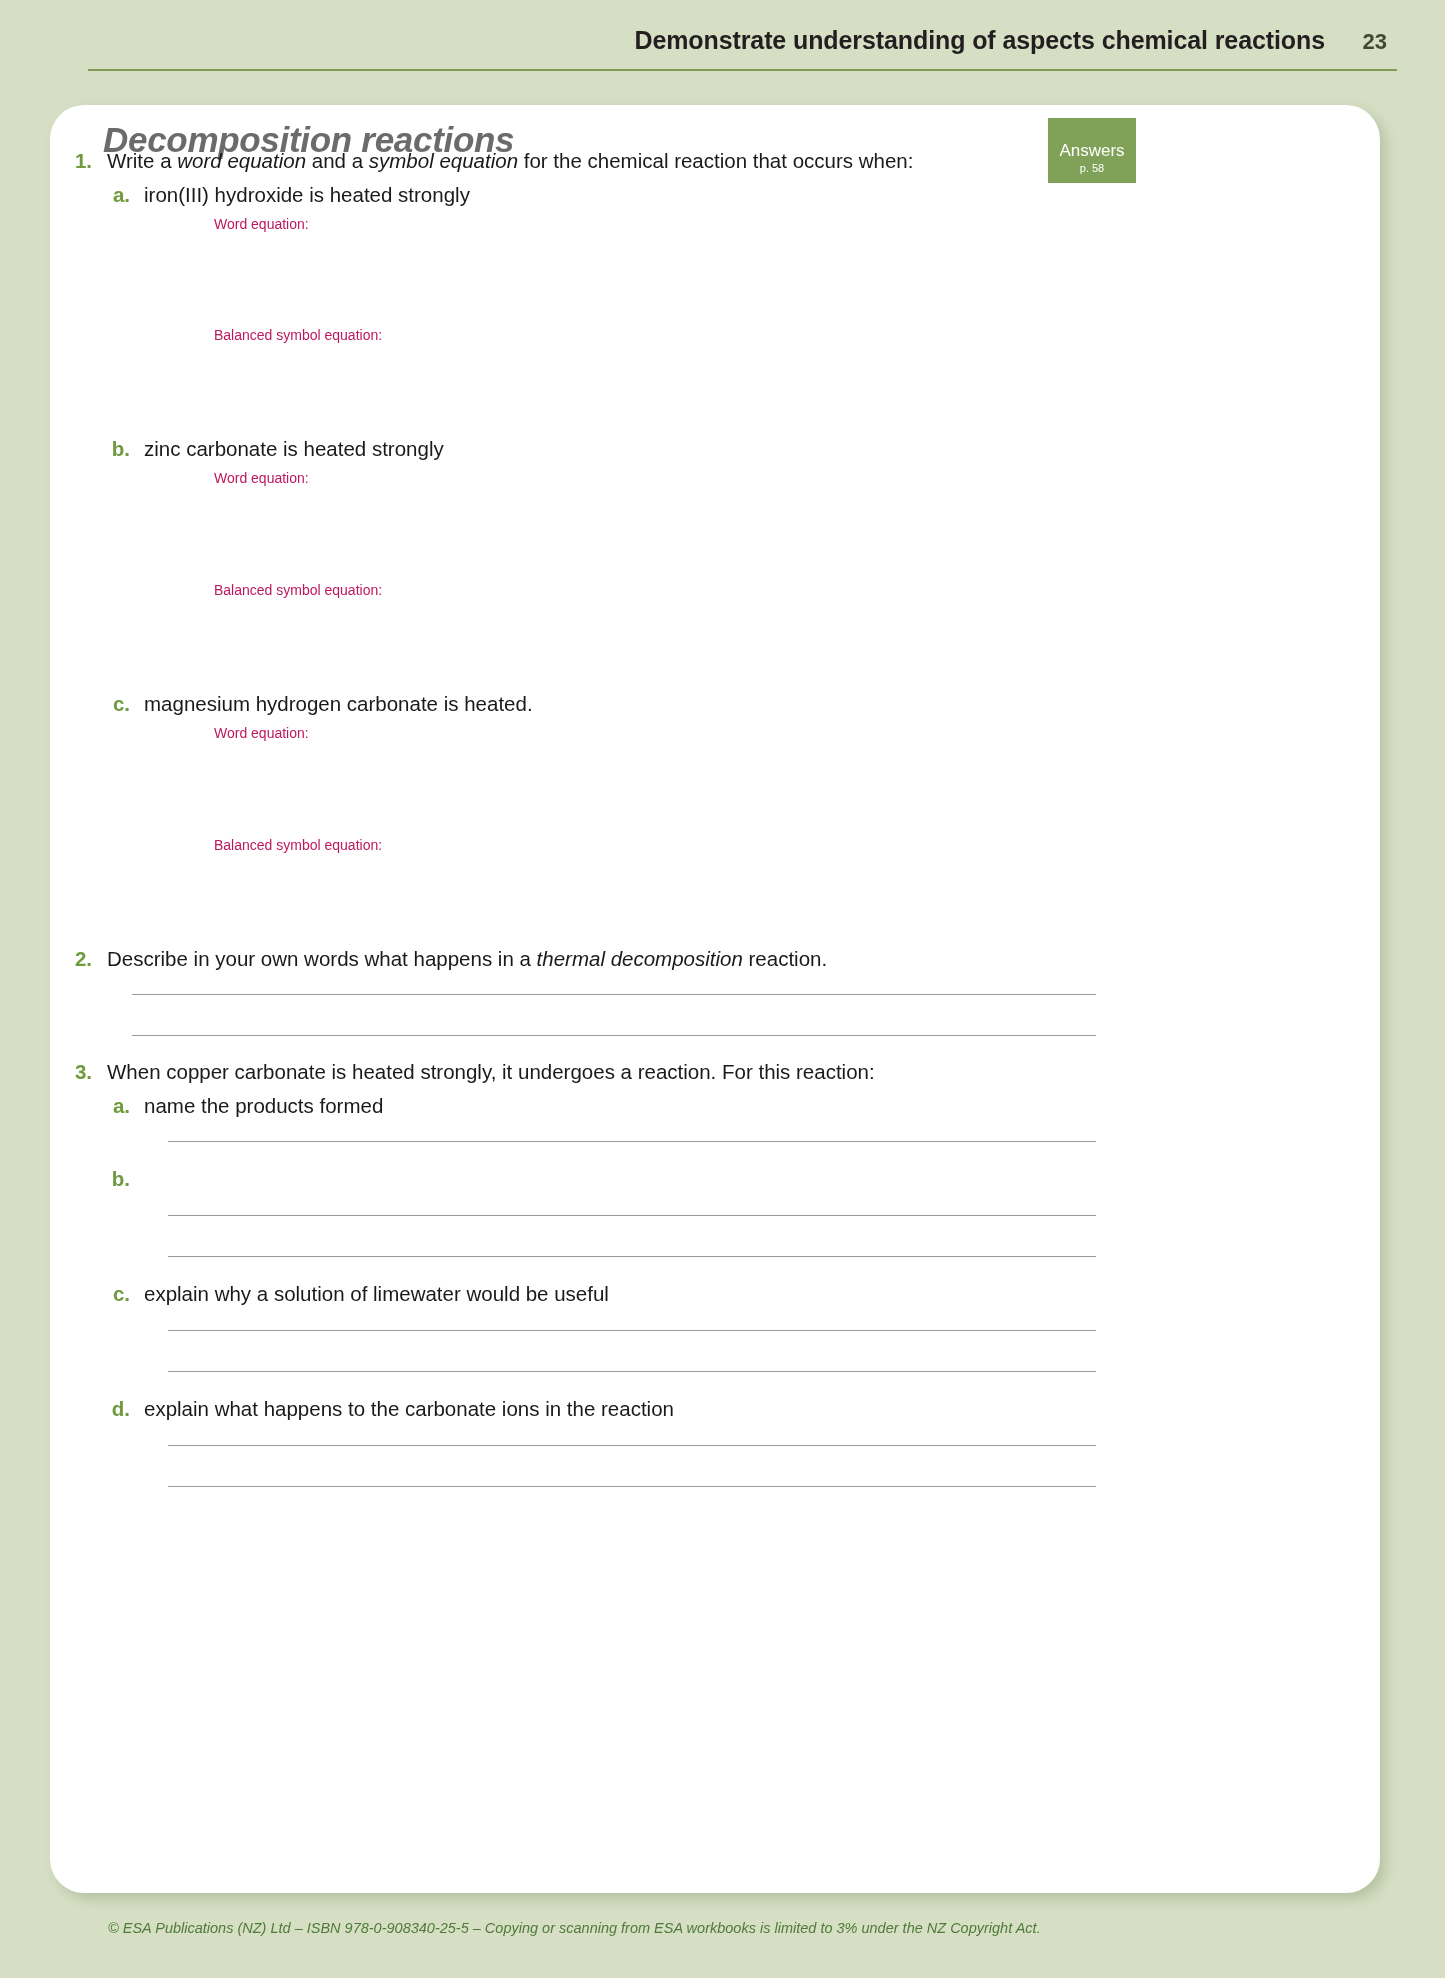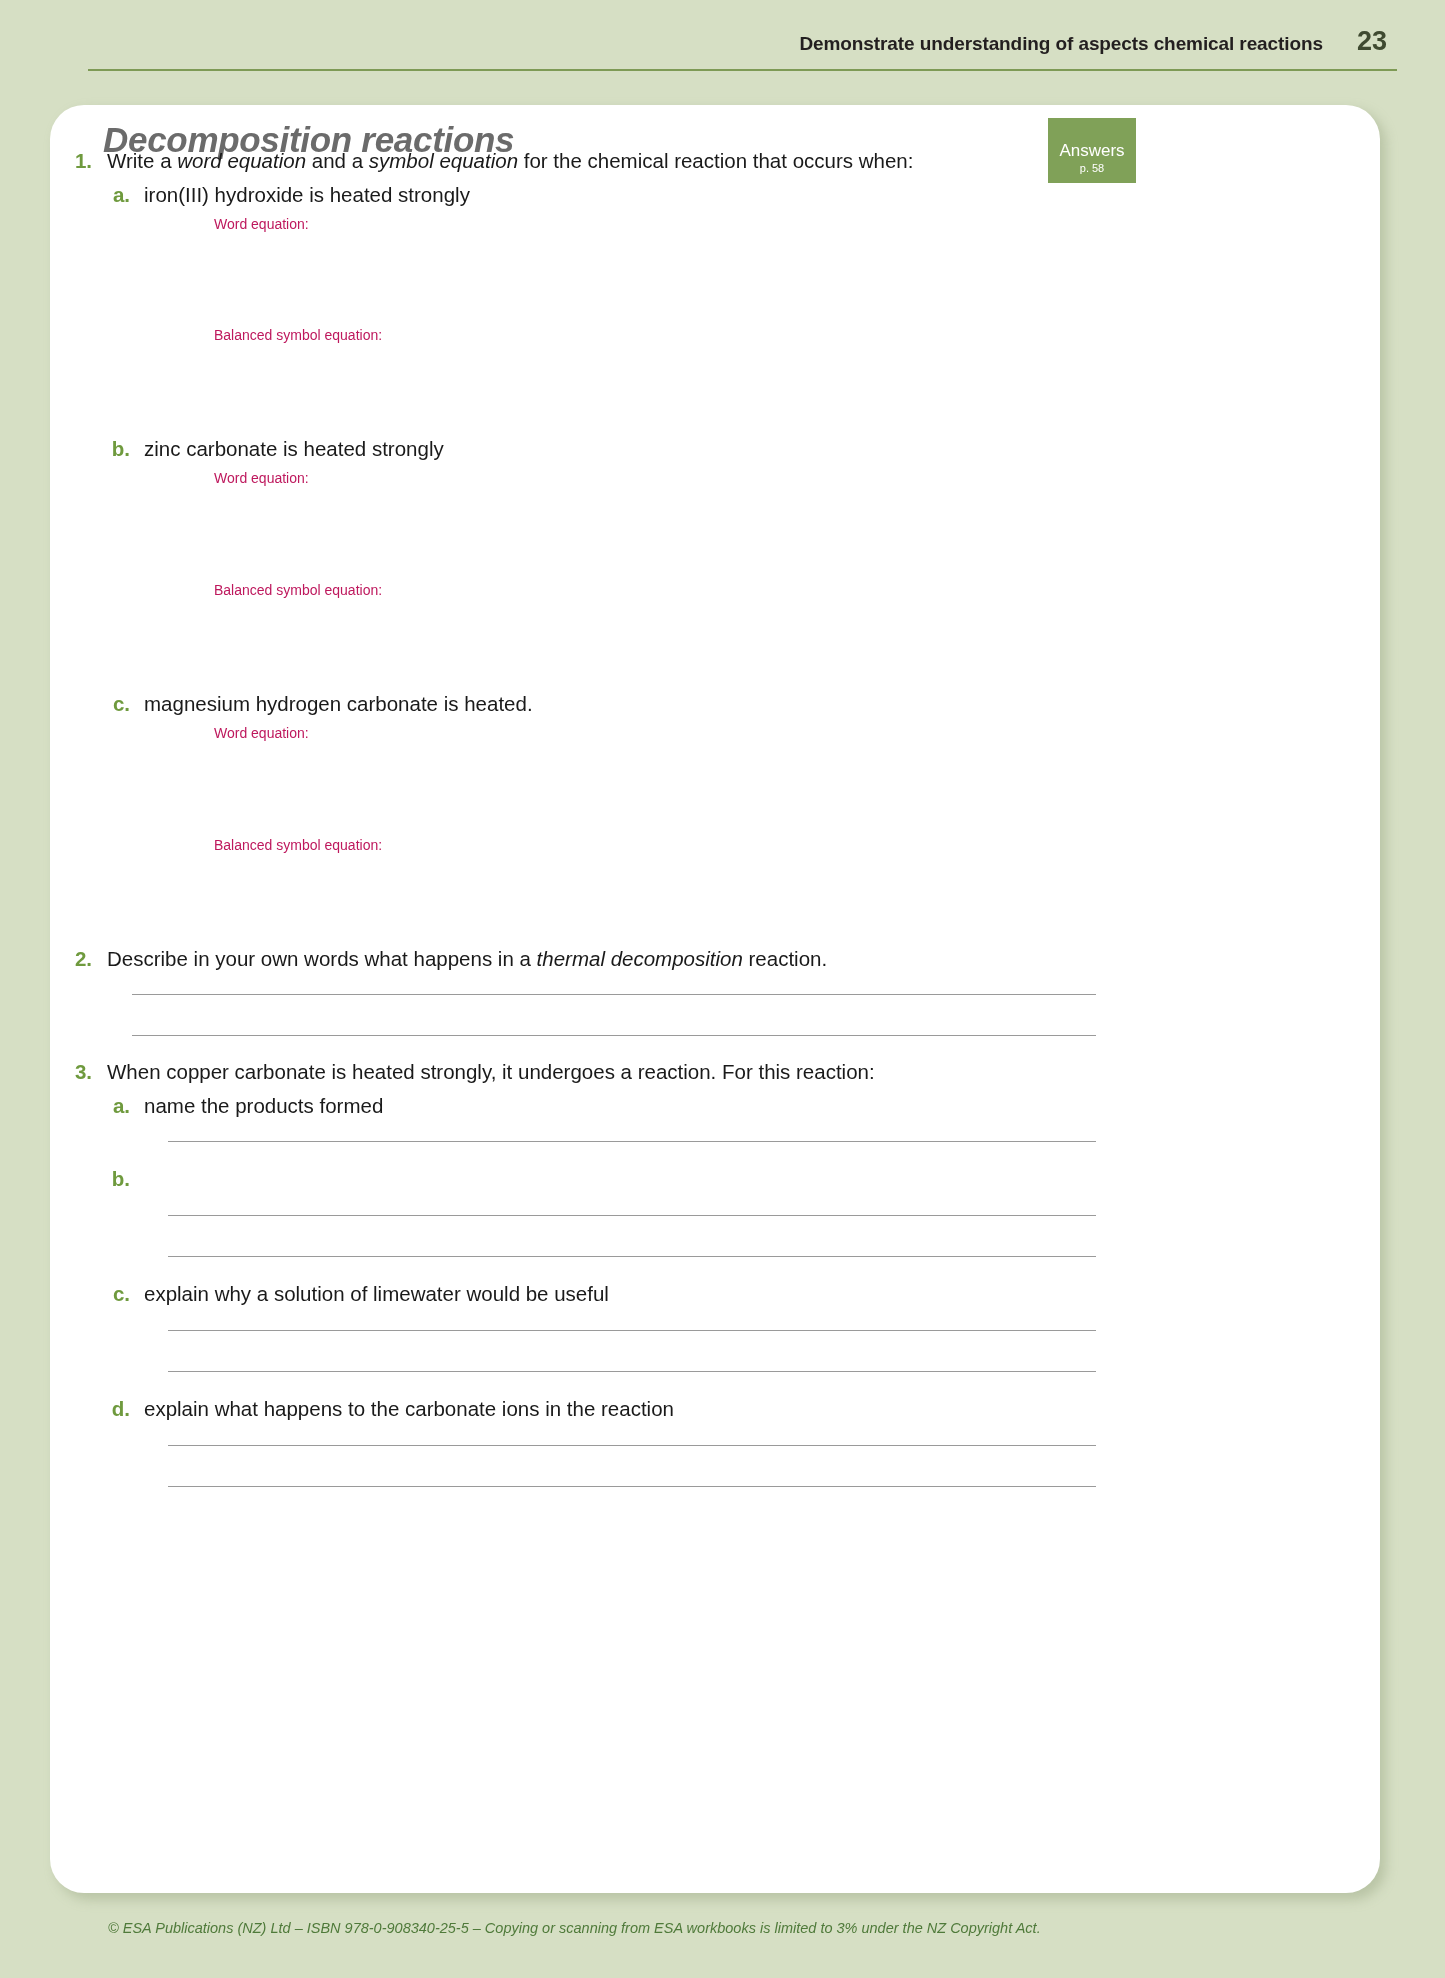--- a/index.html
+++ b/index.html
@@ -26,28 +26,28 @@
   }
   .header-row {
     position: absolute;
     right: 58px;
     top: 26px;
     display: flex;
     align-items: baseline;
     gap: 34px;
   }
   .header-title {
-    font-size: 19px;
+    font-size: 25px;
     font-weight: bold;
     color: #231f20;
     letter-spacing: -0.1px;
     white-space: nowrap;
   }
   .header-pagenum {
-    font-size: 27px;
+    font-size: 22px;
     font-weight: bold;
     color: #3f4a30;
     min-width: 28px;
     text-align: right;
   }
   .header-rule {
     position: absolute;
     left: 88px;
     right: 48px;
     top: 69px;

